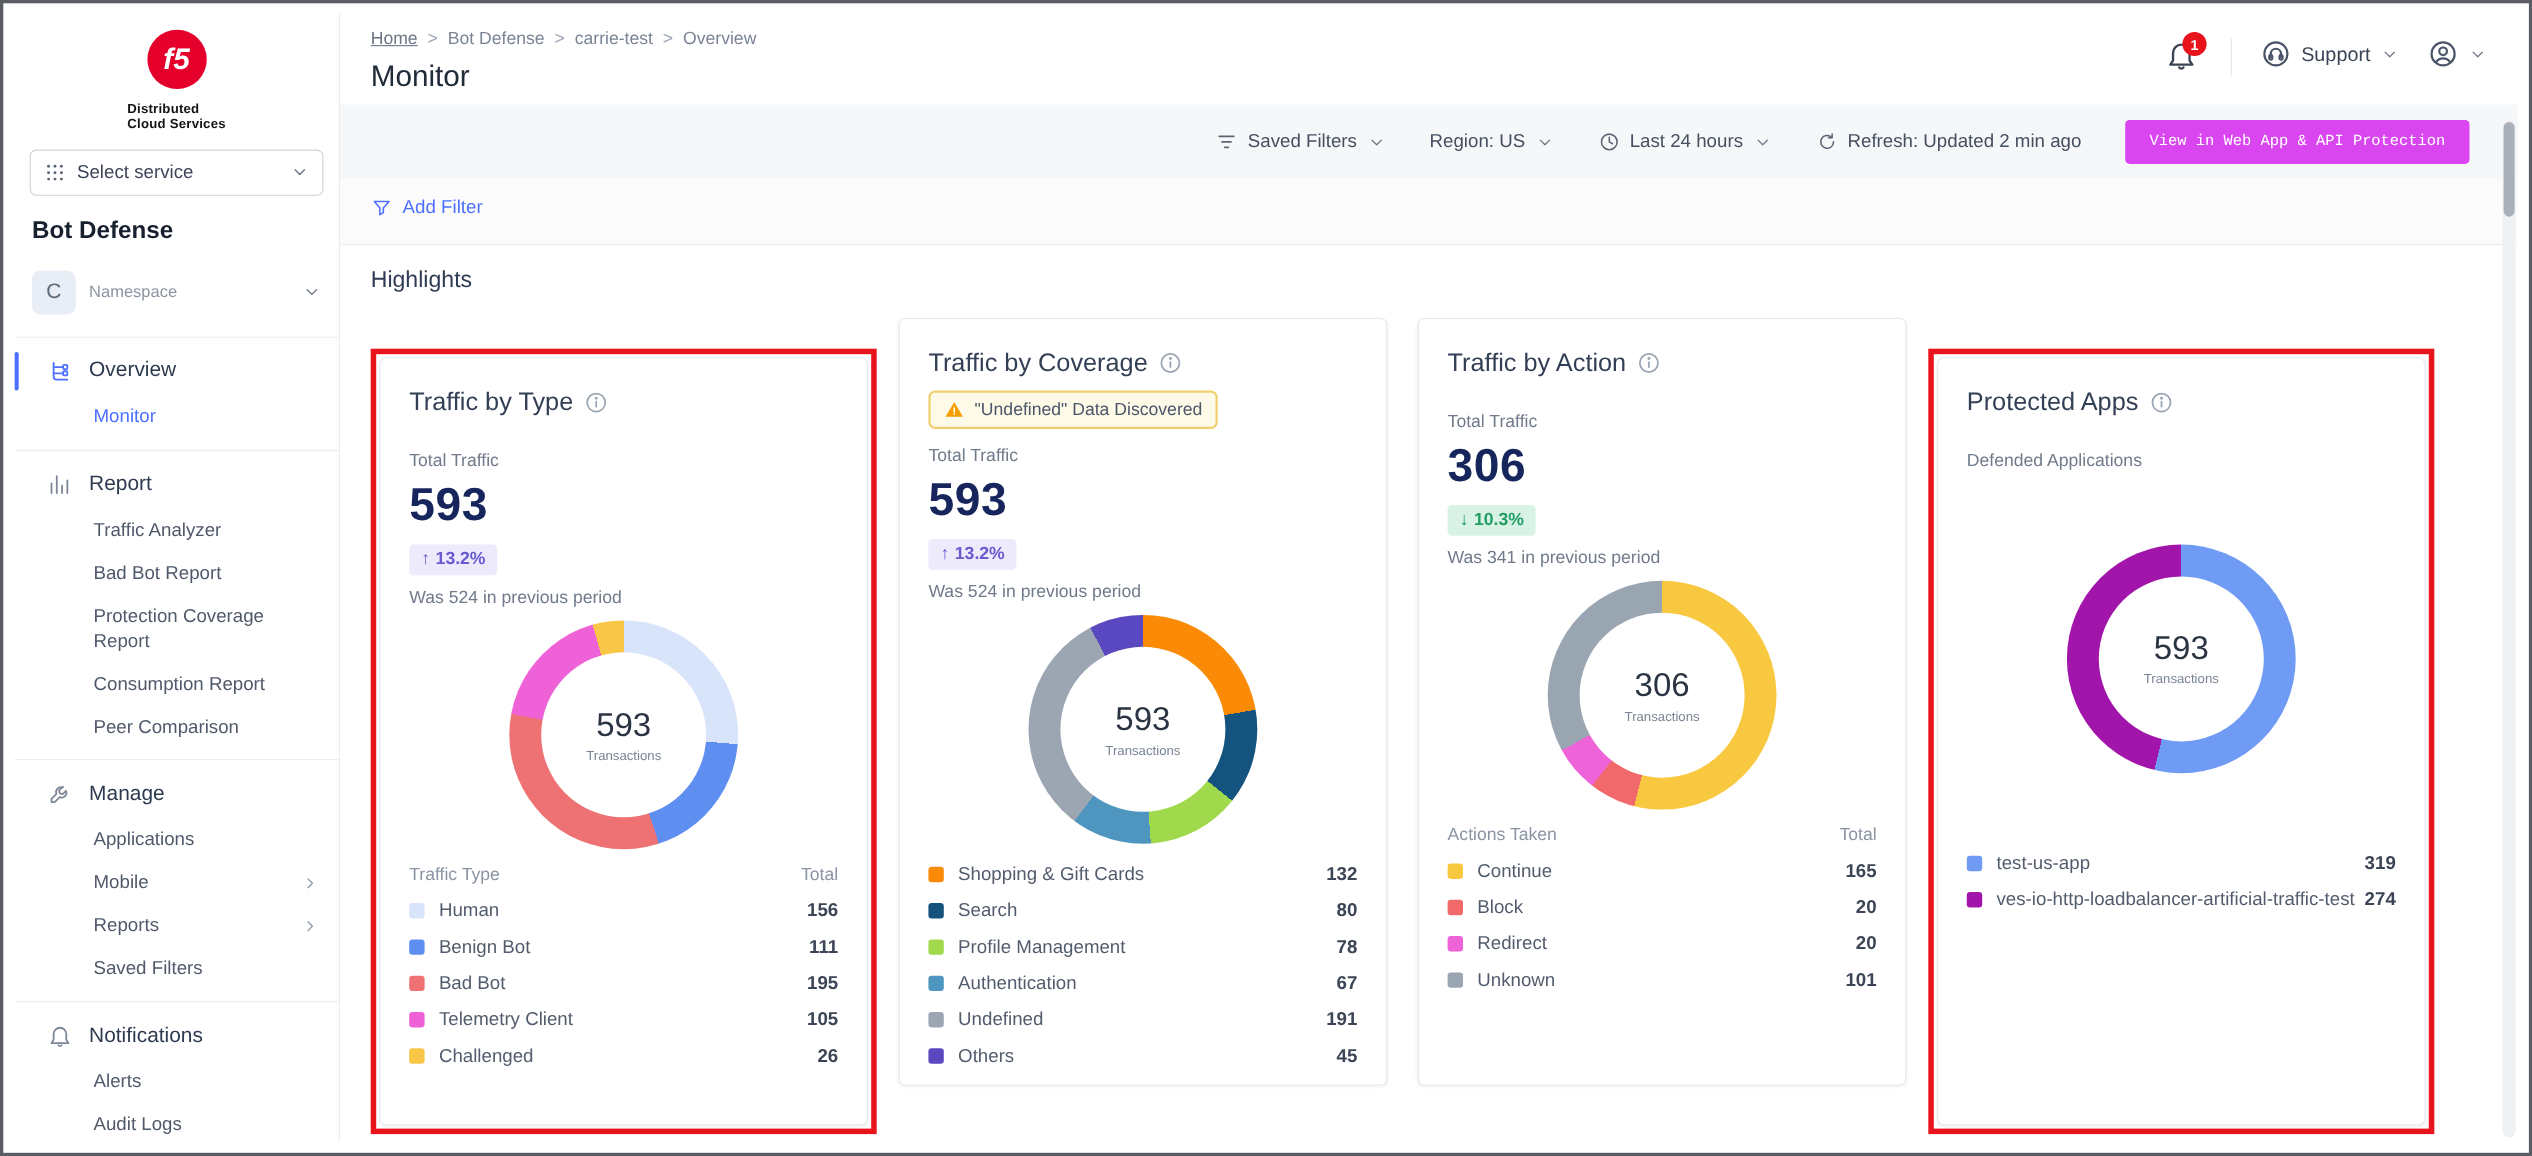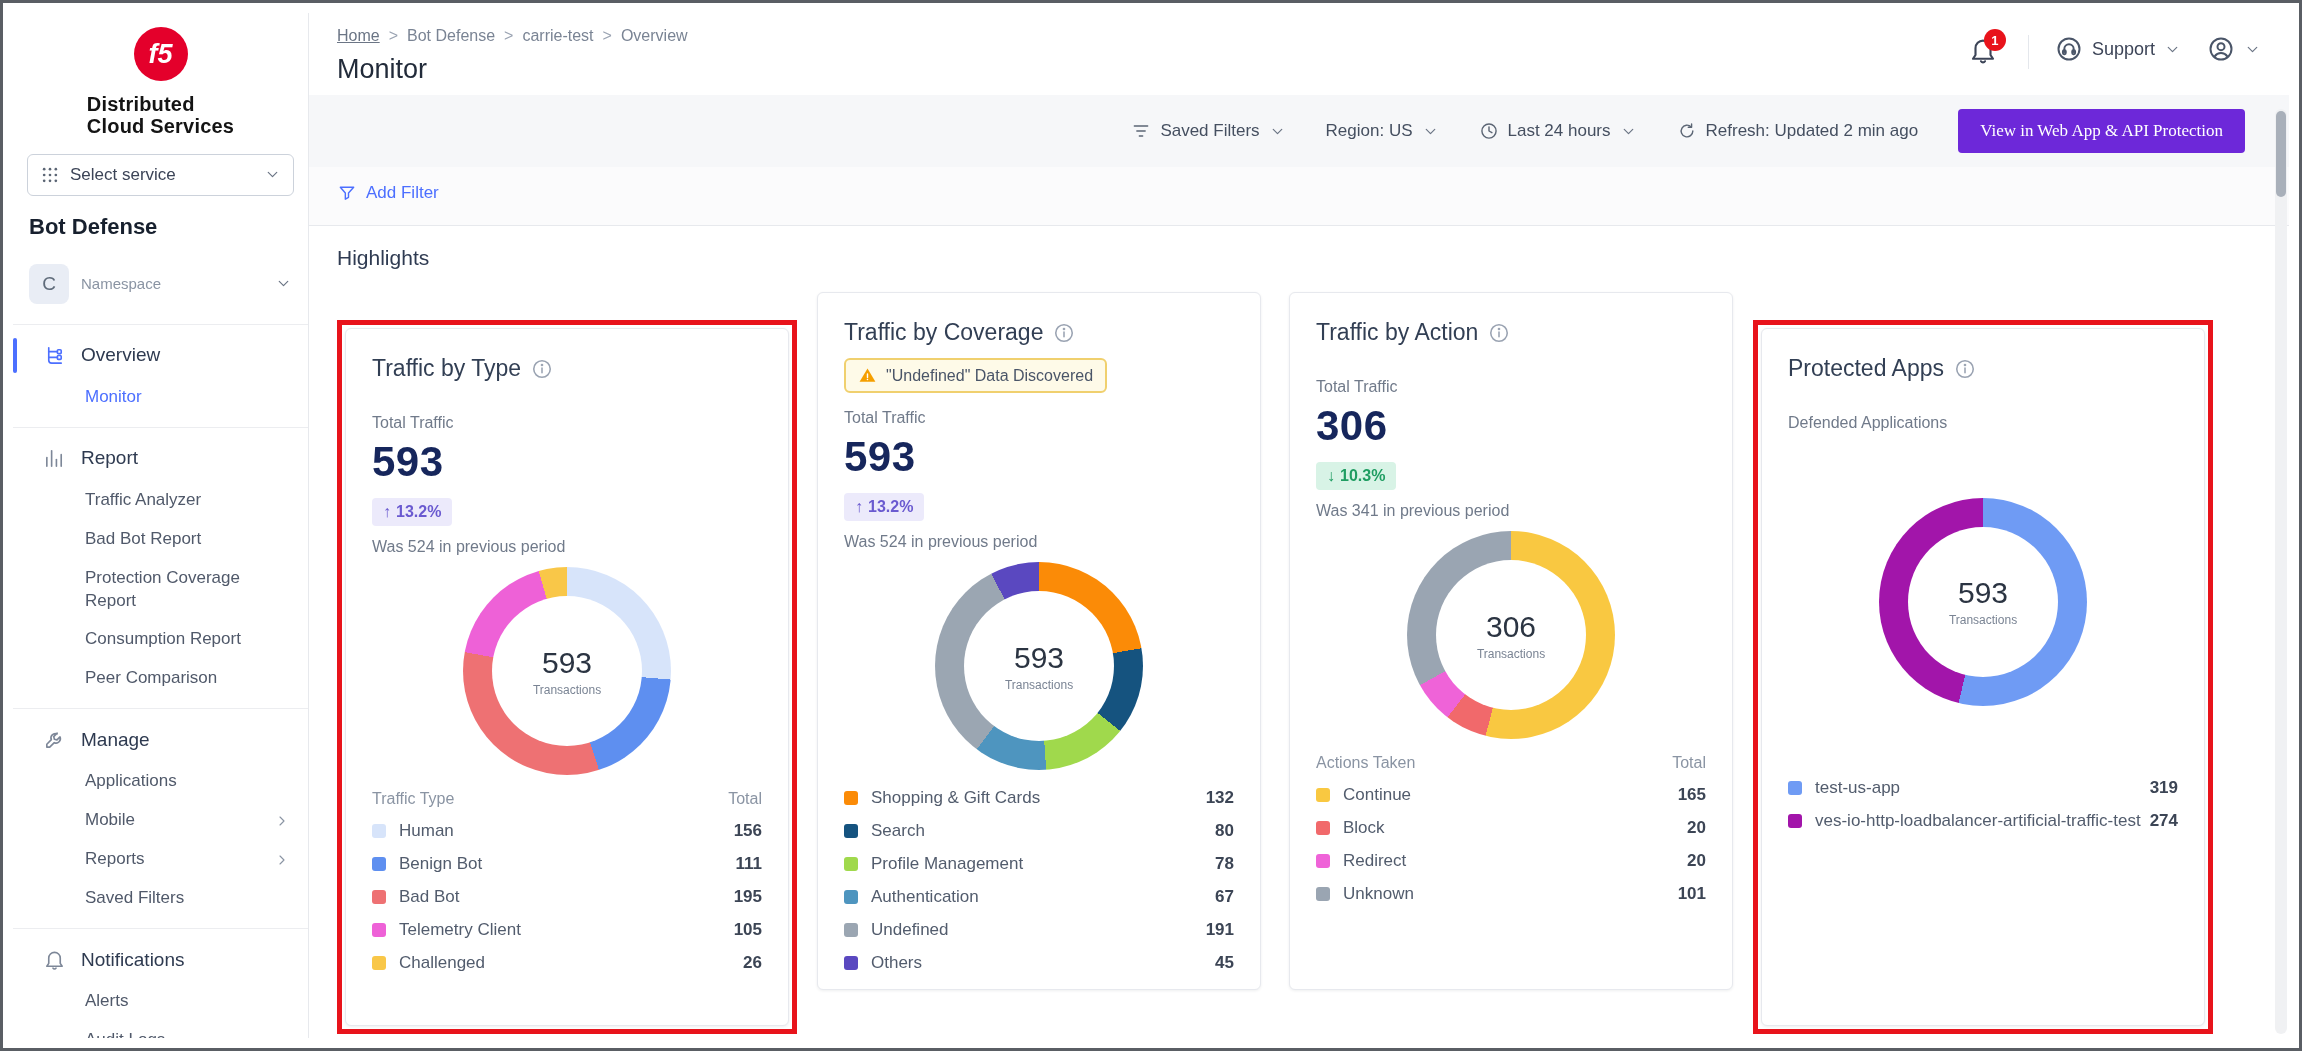--- a/index.html
+++ b/index.html
@@ -15,21 +15,21 @@
     padding:10px; display:flex; overflow:hidden;
   }
   .app { flex:1; display:flex; overflow:hidden; position:relative; }
 
   
   .sidebar { width:296px; min-width:296px; background:#fff; border-right:1px solid #e7e9ed; overflow:hidden; }
   .logo-row { display:flex; align-items:center; gap:12px; padding:14px 14px 12px;flex-direction:column; }
   .f5-mark { width:54px; height:54px; border-radius:50%; background:#e4002b; color:#fff;
              display:flex; align-items:center; justify-content:center;
              font-weight:bold; font-style:italic; font-size:27px; }
-  .logo-text { font-weight:bold; font-size:20px; line-height:1.12; color:#141414; letter-spacing:.2px; }
+  .logo-text { font-weight:bold; font-size:12px; line-height:1.12; color:#141414; letter-spacing:.2px; }
   .service-select { margin:4px 14px 16px; height:42px; border:1px solid #ccd2db; border-radius:6px;
                     display:flex; align-items:center; gap:10px; padding:2px 12px; color:#3c4457; font-size:17px; cursor:pointer; }
   .service-select .spacer { flex:1; }
   .bd-title { font-size:22px; font-weight:bold; color:#17202e; padding:2px 16px 16px; }
   .ns-row { display:flex; align-items:center; gap:12px; padding:8px 16px 20px; border-bottom:1px solid #ecedf0; }
   .ns-avatar { width:40px; height:40px; border-radius:8px; background:#e9edf5; color:#5f6b7a;
                display:flex; align-items:center; justify-content:center; font-size:19px; }
   .ns-label { color:#8a94a3; font-size:15px; flex:1; }
 
   .nav-group { border-bottom:1px solid #ecedf0; padding:8px 0 10px; }
@@ -66,22 +66,22 @@
   .hdr-ic { width:28px; height:28px; display:inline-flex; color:#4a5568; }
   .hdr-ic svg { width:28px; height:28px; }
   .chev { width:17px; height:17px; display:inline-flex; color:#6b7585; }
   .chev svg { width:17px; height:17px; }
 
   .toolbar-strip { background:#f6f7f9; display:flex; justify-content:flex-end; align-items:center;
                    gap:40px; padding:14px 44px 14px 28px; }
   .tool-item { display:flex; align-items:center; gap:9px; color:#454f60; font-size:17px; cursor:pointer; }
   .tool-ic { width:20px; height:20px; display:inline-flex; color:#5b6574; }
   .tool-ic svg { width:20px; height:20px; }
-  .view-btn { background:#6d28d9; color:#fff; border:none; border-radius:4px; font-size:17px;
-              padding:12px 22px; font-family:Liberation Serif, serif; cursor:pointer; }
+  .view-btn { background:#d946ef; color:#fff; border:none; border-radius:4px; font-size:14px;
+              padding:12px 22px; font-family:Liberation Mono, monospace; cursor:pointer; }
 
   .addfilter-row { background:#fbfbfc; padding:16px 28px 18px; border-bottom:1px solid #e7e9ed; }
   .add-filter { display:inline-flex; align-items:center; gap:9px; color:#4c6fff; font-size:17px; cursor:pointer; }
   .add-filter .tool-ic { color:#4c6fff; }
 
   .highlights-row { padding:20px 28px 14px; font-size:21px; color:#2f3b52; background:#fff; }
 
   
   .cards-row { display:flex; gap:12px; padding:0 28px; background:#fff; }
   .slot { width:460px; min-width:460px; height:714px; border:5px solid transparent; padding:3px; }

